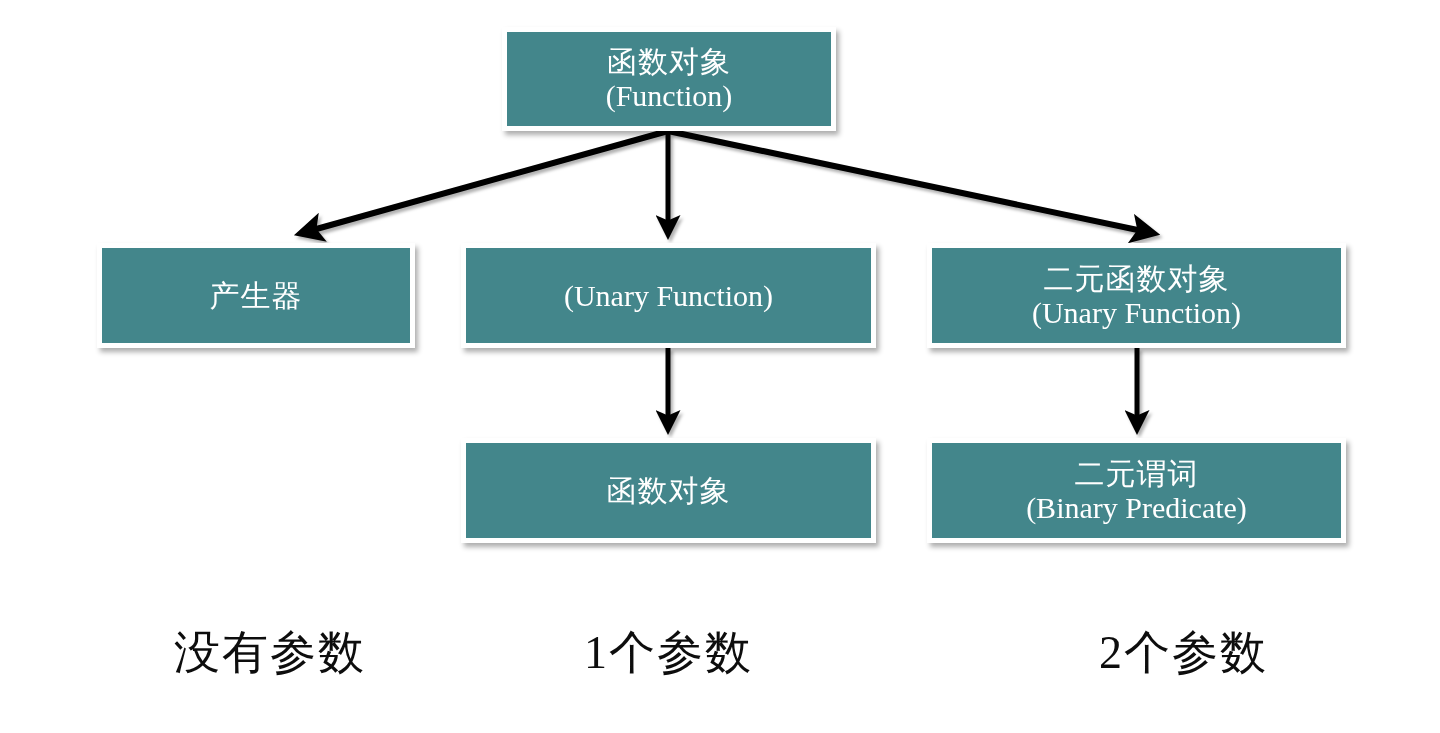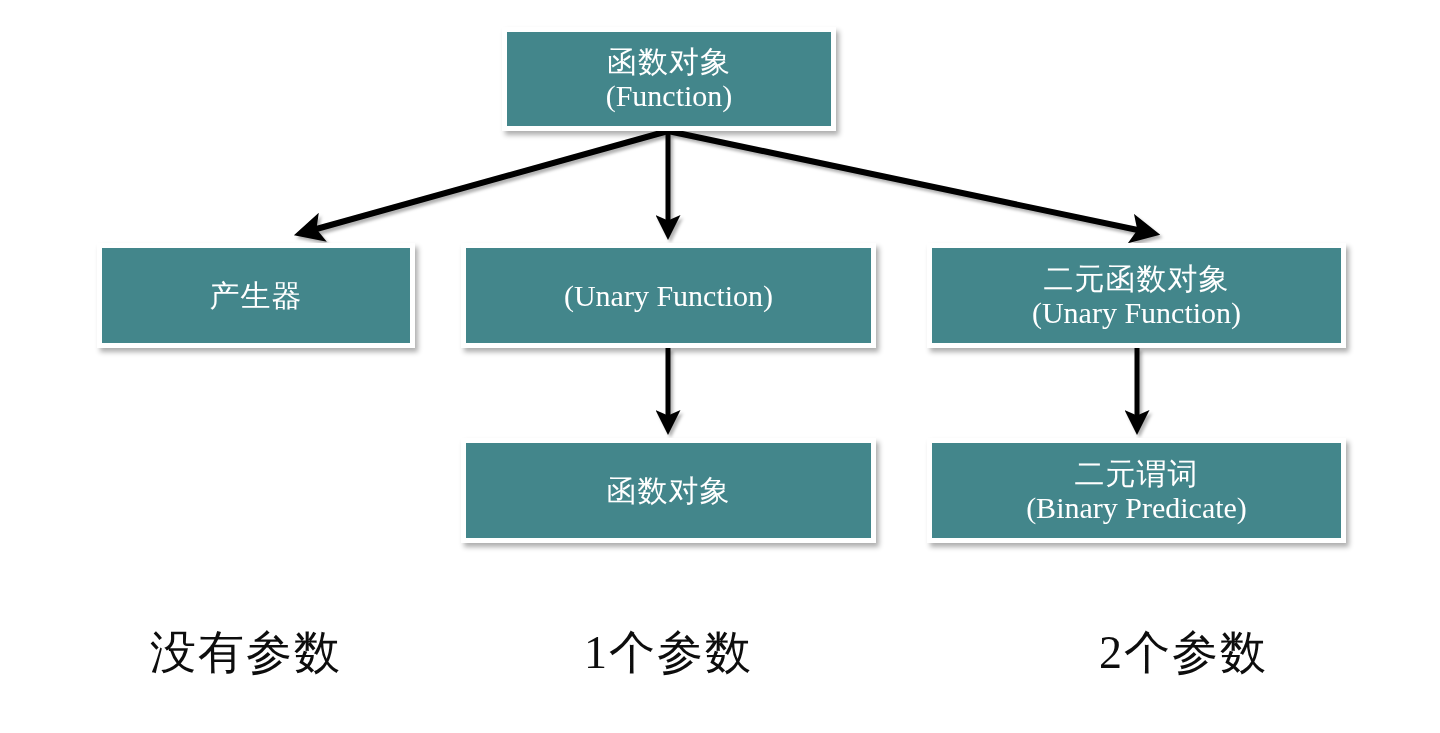--- a/index.html
+++ b/index.html
@@ -108,21 +108,21 @@
   .caption {
     position: absolute;
     font-size: 46px;
     color: #0d0d0d;
     text-align: center;
     white-space: nowrap;
     letter-spacing: 2px;
     z-index: 2;
   }
   #caption-no-args {
-    left: 87px;
+    left: 111px;
     top: 622px;
     width: 318px;
   }
   #caption-one-arg {
     left: 461px;
     top: 622px;
     width: 415px;
   }
   #caption-two-args {
     left: 974px;

